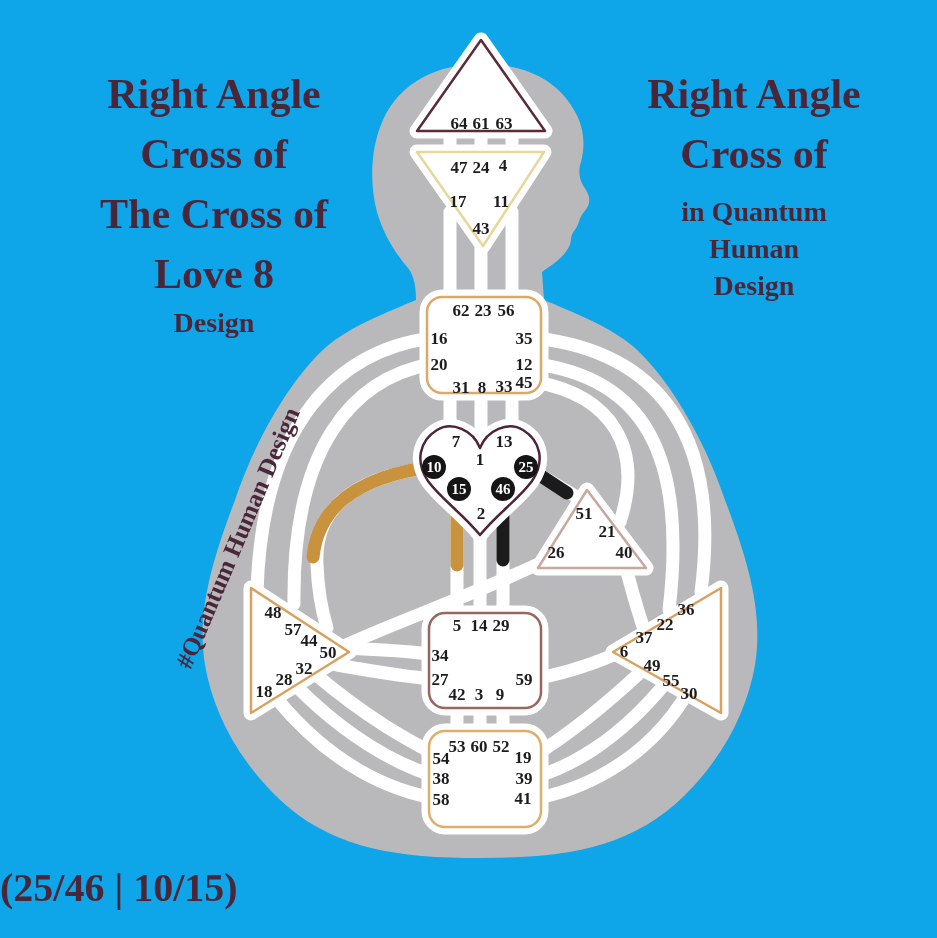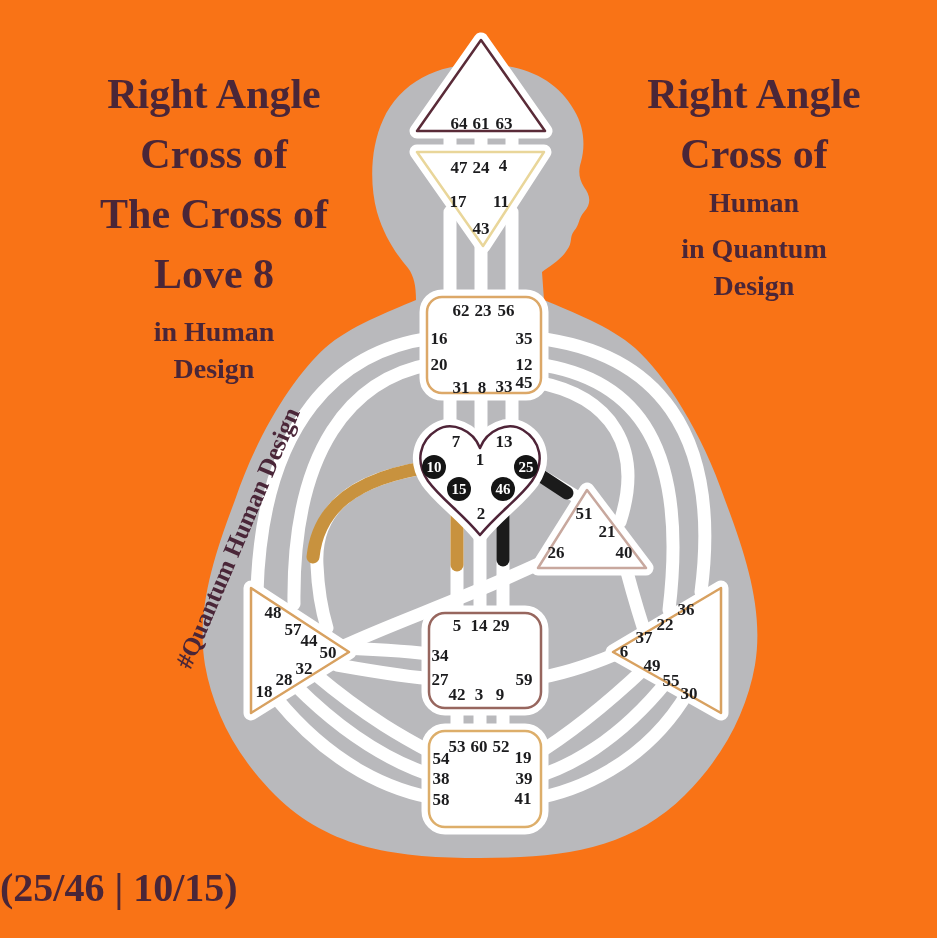--- a/index.html
+++ b/index.html
@@ -1,17 +1,17 @@
 <!DOCTYPE html>
 <html><head>
 <meta charset="utf-8">
 <style>
   html,body { margin:0; padding:0; background:#ffffff; }
   .canvas {
-    position:relative; width:937px; height:938px; background:#f97316;
+    position:relative; width:937px; height:938px; background:#0ea5e9;
     overflow:hidden; font-family:"Liberation Serif","DejaVu Serif",serif;
   }
   svg { position:absolute; left:0; top:0; }
   .title { position:absolute; text-align:center; font-weight:700; color:#4a2638; }
   .title-left  { left:18px;  top:64px; width:392px; }
   .title-right { left:570px; top:64px; width:368px; }
   .tline { font-size:42px; line-height:60px; }
   .tsub  { font-size:28px; line-height:37px; }
   .tsub.first { margin-top:9px; }
   .footer {
@@ -229,29 +229,28 @@
       <text class="gate" x="441" y="799">58</text>
       <text class="gate" x="523" y="798">41</text>
     </g>
   </svg>
 
   <div class="title title-left">
     <div class="tline">Right Angle</div>
     <div class="tline">Cross of</div>
     <div class="tline">The Cross of</div>
     <div class="tline">Love 8</div>
-    <div class="tsub first">in Human</div>
     <div class="tsub">Design</div>
   </div>
 
   <div class="title title-right">
     <div class="tline">Right Angle</div>
     <div class="tline">Cross of</div>
+    <div class="tsub first">in Quantum</div>
     <div class="tsub">Human</div>
-    <div class="tsub first">in Quantum</div>
     <div class="tsub">Design</div>
   </div>
 
   <div class="watermark">#Quantum Human Design</div>
 
   <div class="footer">(25/46 | 10/15)</div>
 
 </div>
 
 </body></html>

